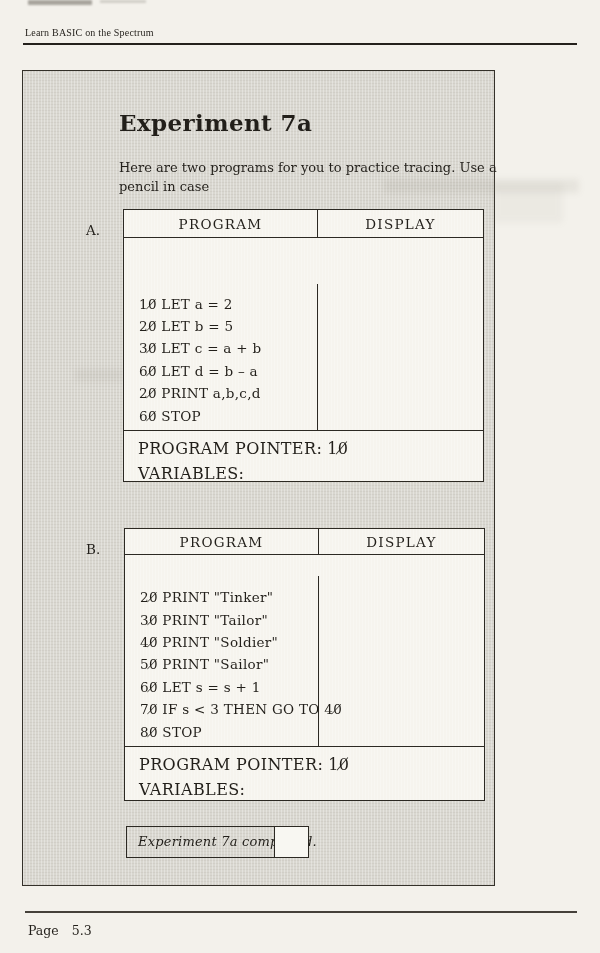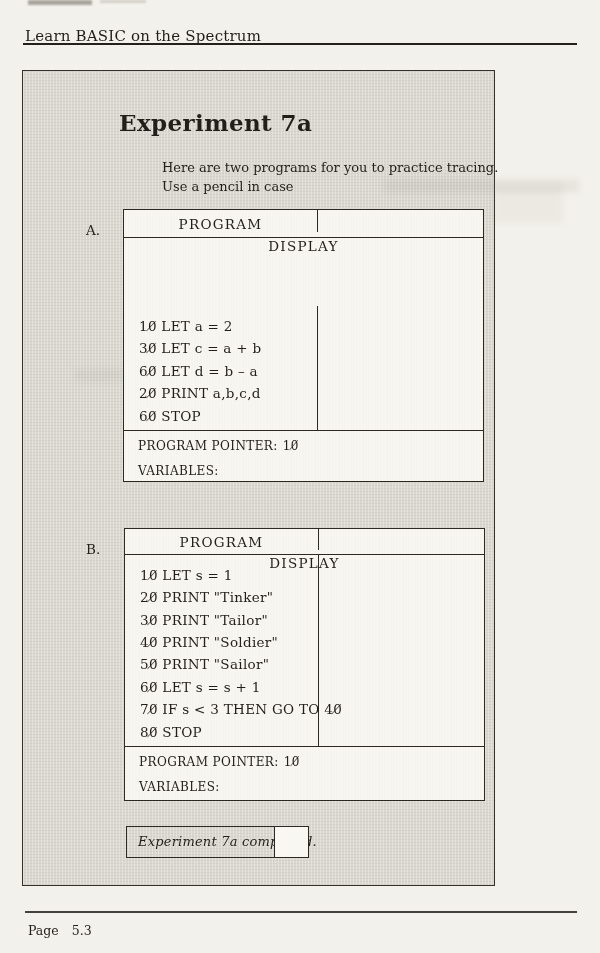--- a/index.html
+++ b/index.html
@@ -17,75 +17,75 @@
   .scan-smudge { position:absolute; background:#6b675e; filter:blur(1.2px); }
   .smudge-1 { left:28px; top:0; width:64px; height:5px; opacity:.55; }
   .smudge-2 { left:100px; top:0; width:46px; height:3px; opacity:.25; }
 
   .ghost { position:absolute; background:#8d887c; filter:blur(3px); }
   .ghost-1 { left:360px; top:108px; width:196px; height:14px; opacity:.12; }
   .ghost-2 { left:52px;  top:298px; width:48px;  height:12px; opacity:.10; }
   .ghost-3 { left:470px; top:112px; width:70px;  height:40px; opacity:.07; }
 
   
-  .running-header { position:absolute; left:25px; top:27px; font-size:15px; letter-spacing:.2px; }
+  .running-header { position:absolute; left:25px; top:27px; font-size:10px; letter-spacing:.2px;font-family:Liberation Serif, serif; }
   .header-rule    { position:absolute; left:23px; top:43px; width:554px; height:2px; background:#24211c; }
   .footer-rule    { position:absolute; left:25px; top:911px; width:552px; height:1.5px; background:#45413a; }
   .page-footer    { position:absolute; left:28px; top:923px; font-size:12.5px; }
   .page-footer .page-number { margin-left:13px; }
 
   
   .content-panel {
     position:absolute; left:22px; top:70px; width:473px; height:816px;
     background-color:#d9d7d0;
     background-image:
       repeating-linear-gradient(90deg, rgba(255,255,255,.30) 0 1px, rgba(0,0,0,0) 1px 3px),
       repeating-linear-gradient(0deg,  rgba(138,132,120,.10) 0 1px, rgba(0,0,0,0) 1px 3px);
     border:1.5px solid #34312a;
   }
 
   .experiment-title {
     position:absolute; left:96px; top:38px;
     font-size:23px; font-weight:bold; letter-spacing:.4px;
   }
-  .intro-text { position:absolute; left:96px; top:88px; width:392px; font-size:13px; line-height:18.5px;padding-left:43px; }
+  .intro-text { position:absolute; left:96px; top:88px; width:392px; font-size:13px; line-height:18.5px; }
 
   .section-label { position:absolute; font-size:13.5px; }
   .label-a { left:63px; top:151px; }
   .label-b { left:63px; top:470px; }
 
   
   .trace-table {
     position:absolute; width:361px;
     background:#f6f4ee;
     background-image:repeating-linear-gradient(90deg, rgba(255,255,255,.25) 0 1px, rgba(0,0,0,0) 1px 3px);
     border:1.5px solid #2c2923;
   }
   .table-a { left:100px; top:138px; height:273px; }
   .table-b { left:101px; top:457px; height:273px; }
 
-  .tt-header { display:flex; border-bottom:1.5px solid #2c2923;flex-direction:column; }
+  .tt-header { display:flex; border-bottom:1.5px solid #2c2923; }
   .table-a .tt-header { height:28px; }
   .table-b .tt-header { height:26px; }
   .tt-h-cell { padding-top:6px; text-align:center; font-size:13.5px; letter-spacing:1.3px; }
   .table-b .tt-h-cell { padding-top:5px; }
   .tt-h-program { width:194px; border-right:1.5px solid #2c2923; }
   .tt-h-display { flex:1; }
 
   .tt-body { display:flex;align-items:flex-end; }
   .table-a .tt-body { height:192px; }
   .table-b .tt-body { height:191px; }
   .tt-body-left  { width:194px; border-right:1.5px solid #2c2923; padding:12px 0 0 15px; }
   .table-b .tt-body-left { padding-top:13px; }
   .tt-body-right { flex:1; }
 
   .code-line { font-size:13.5px; height:22.4px; letter-spacing:.3px; white-space:pre; }
 
   .tt-footer { border-top:1.5px solid #2c2923; padding:8px 0 0 14px; }
-  .ptr-line  { font-size:12px; height:25px; letter-spacing:.4px; }
+  .ptr-line  { font-size:16px; height:25px; letter-spacing:.4px; }
   .ptr-value { margin-left:5px; }
 
   
   .completion-box {
     position:absolute; left:103px; top:755px; width:183px; height:32px;
     display:flex; border:1.5px solid #2c2923;
   }
   .completion-text {
     width:148px; border-right:1.5px solid #2c2923;
     font-style:italic; font-size:13px; letter-spacing:.2px;
@@ -117,20 +117,21 @@
   <div class="section-label label-a">A.</div>
 
   <div class="trace-table table-a">
     <div class="tt-header">
       <div class="tt-h-cell tt-h-program">PROGRAM</div>
       <div class="tt-h-cell tt-h-display">DISPLAY</div>
     </div>
     <div class="tt-body">
       <div class="tt-body-left">
         <div class="code-line">10̸ LET a = 2</div>
+        <div class="code-line">20̸ LET b = 5</div>
         <div class="code-line">30̸ LET c = a + b</div>
         <div class="code-line">60̸ LET d = b – a</div>
         <div class="code-line">20̸ PRINT a,b,c,d</div>
         <div class="code-line">60̸ STOP</div>
       </div>
       <div class="tt-body-right"></div>
     </div>
     <div class="tt-footer">
       <div class="ptr-line"><span>PROGRAM POINTER:</span><span class="ptr-value">10̸</span></div>
       <div class="ptr-line">VARIABLES:</div>
@@ -139,21 +140,20 @@
 
   <div class="section-label label-b">B.</div>
 
   <div class="trace-table table-b">
     <div class="tt-header">
       <div class="tt-h-cell tt-h-program">PROGRAM</div>
       <div class="tt-h-cell tt-h-display">DISPLAY</div>
     </div>
     <div class="tt-body">
       <div class="tt-body-left">
-        <div class="code-line">10̸ LET s = 1</div>
         <div class="code-line">20̸ PRINT "Tinker"</div>
         <div class="code-line">30̸ PRINT "Tailor"</div>
         <div class="code-line">40̸ PRINT "Soldier"</div>
         <div class="code-line">50̸ PRINT "Sailor"</div>
         <div class="code-line">60̸ LET s = s + 1</div>
         <div class="code-line">70̸ IF s &lt; 3 THEN GO TO 40̸</div>
         <div class="code-line">80̸ STOP</div>
       </div>
       <div class="tt-body-right"></div>
     </div>

